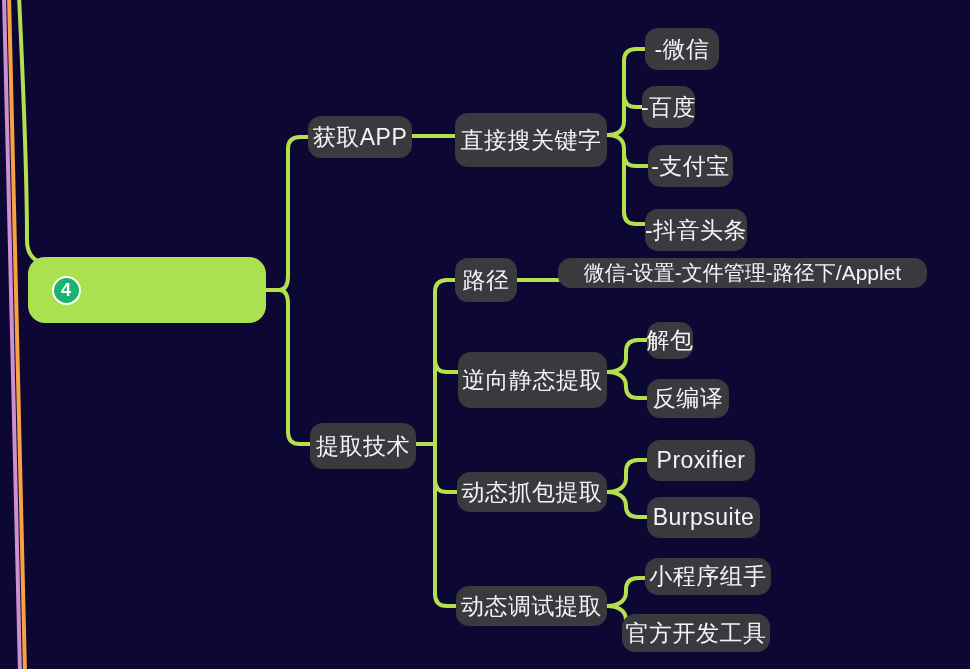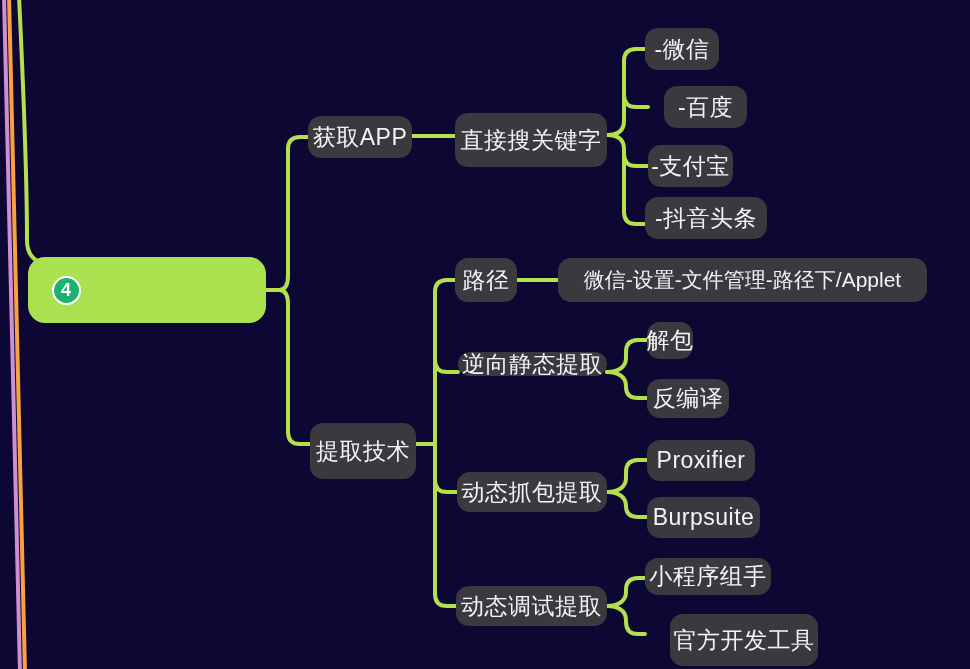--- a/index.html
+++ b/index.html
@@ -87,43 +87,43 @@
   <div class="node central" style="left:28px;top:257px;width:238px;height:66px">
     <span class="badge">4</span>
   </div>
 
   <div class="node" style="left:308px;top:116px;width:104px;height:42px">获取APP</div>
 
   <div class="node" style="left:455px;top:113px;width:152px;height:54px">直接搜关键字</div>
 
   <div class="node" style="left:645px;top:28px;width:74px;height:42px">-微信</div>
 
-  <div class="node" style="left:664px;top:86px;width:83px;height:42px">-百度</div>
+  <div class="node" style="left:642px;top:86px;width:53px;height:42px">-百度</div>
 
   <div class="node" style="left:648px;top:145px;width:85px;height:42px">-支付宝</div>
 
-  <div class="node" style="left:645px;top:197px;width:122px;height:42px">-抖音头条</div>
+  <div class="node" style="left:645px;top:209px;width:102px;height:42px">-抖音头条</div>
 
-  <div class="node" style="left:310px;top:423px;width:106px;height:56px">提取技术</div>
+  <div class="node" style="left:310px;top:423px;width:106px;height:46px">提取技术</div>
 
   <div class="node" style="left:455px;top:258px;width:62px;height:44px">路径</div>
 
-  <div class="node longpath" style="left:558px;top:258px;width:369px;height:44px">微信-设置-文件管理-路径下/Applet</div>
+  <div class="node longpath" style="left:558px;top:258px;width:369px;height:30px">微信-设置-文件管理-路径下/Applet</div>
 
-  <div class="node" style="left:458px;top:352px;width:149px;height:24px">逆向静态提取</div>
+  <div class="node" style="left:458px;top:352px;width:149px;height:56px">逆向静态提取</div>
 
   <div class="node" style="left:647px;top:322px;width:46px;height:37px">解包</div>
 
   <div class="node" style="left:647px;top:379px;width:82px;height:39px">反编译</div>
 
   <div class="node" style="left:457px;top:472px;width:150px;height:40px">动态抓包提取</div>
 
   <div class="node" style="left:647px;top:440px;width:108px;height:41px">Proxifier</div>
 
   <div class="node" style="left:456px;top:586px;width:151px;height:40px">动态调试提取</div>
 
   <div class="node" style="left:647px;top:497px;width:113px;height:41px">Burpsuite</div>
 
   <div class="node" style="left:645px;top:558px;width:126px;height:37px">小程序组手</div>
 
-  <div class="node" style="left:670px;top:614px;width:148px;height:52px">官方开发工具</div>
+  <div class="node" style="left:622px;top:614px;width:148px;height:38px">官方开发工具</div>
 
 </div>
 
 </body></html>

